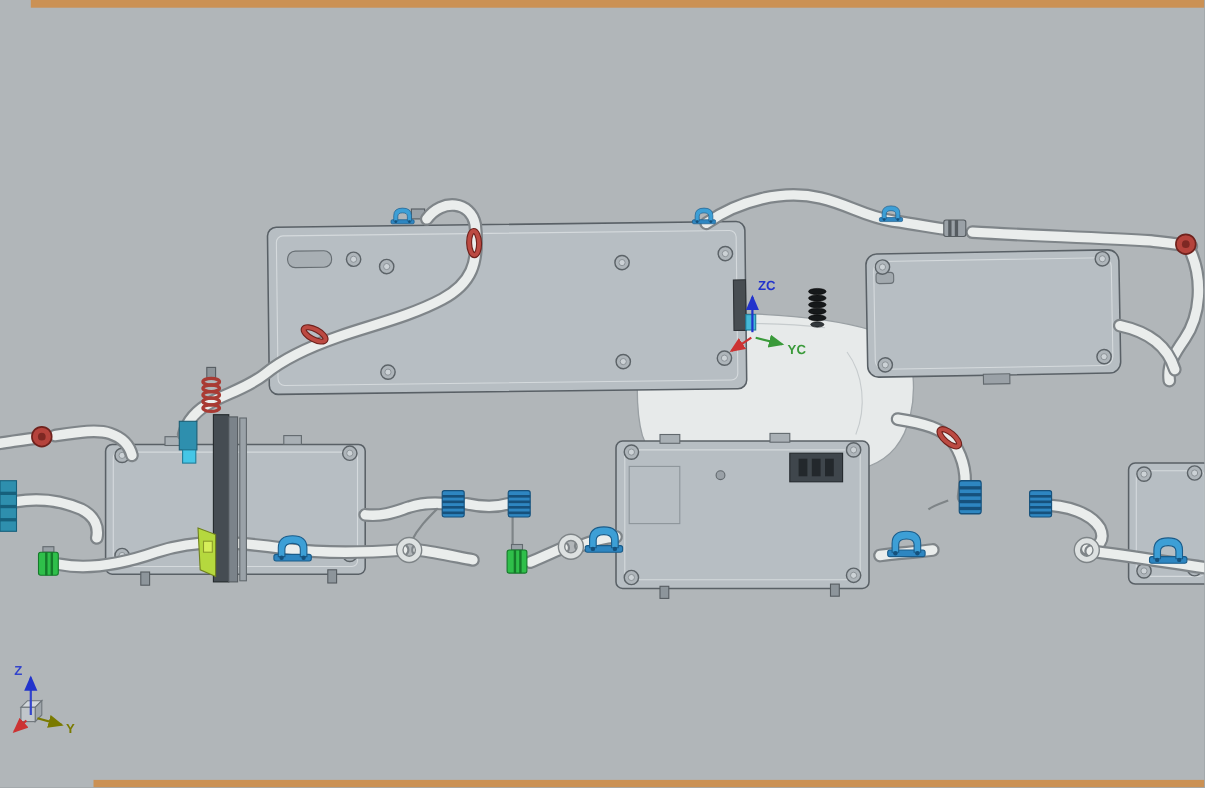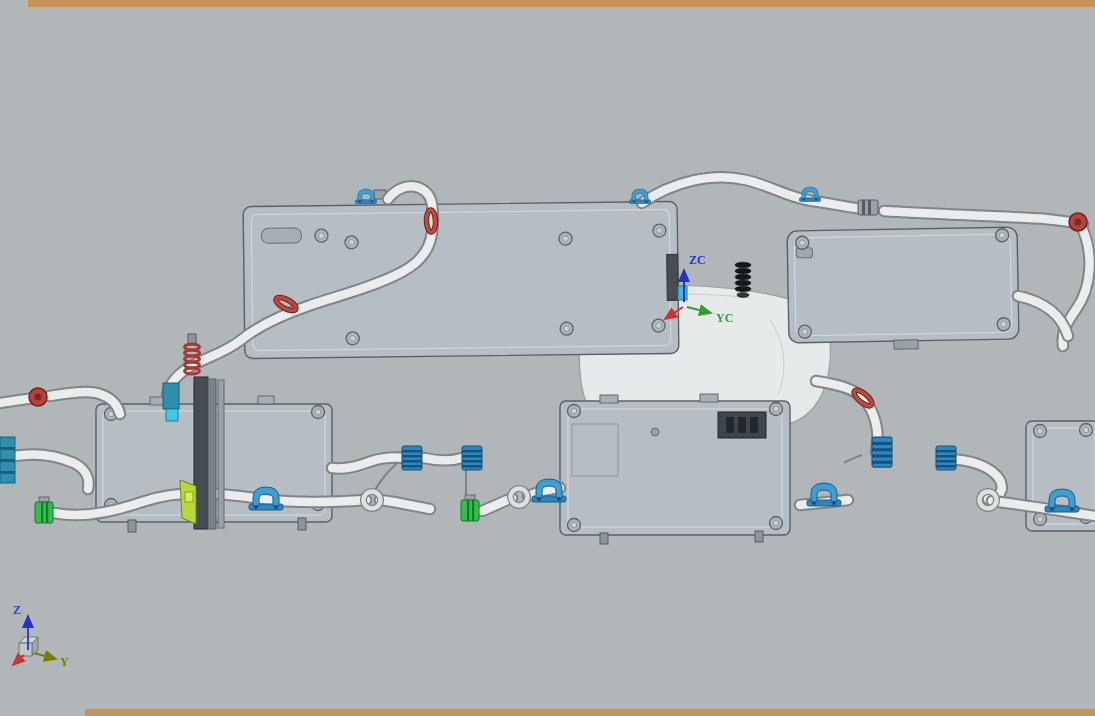--- a/index.html
+++ b/index.html
@@ -1,17 +1,17 @@
 <!DOCTYPE html>
 <html><head>
 <meta charset="utf-8">
 <style>
   html,body{margin:0;padding:0;background:#9aa0a3}
   #stage{position:relative;width:1095px;height:716px;background:#b1b6b9;overflow:hidden;
-         font-family:Liberation Serif, serif}
+         font-family:Liberation Sans, sans-serif}
   svg{display:block}
   .tube-o{fill:none;stroke:#7f8589;stroke-width:12.5;stroke-linecap:round}
   .tube-i{fill:none;stroke:#eaedec;stroke-width:8.5;stroke-linecap:round}
   .wire{fill:none;stroke:#7e8487;stroke-width:2}
   text.axis{font-size:12px;font-weight:bold}
   .box{fill:#b7bec3;stroke:#596066;stroke-width:1.4}
   .box-in{fill:none;stroke:#d5dadd;stroke-width:1}
   .box-in2{fill:none;stroke:#8d959b;stroke-width:1}
 </style>
 </head>

